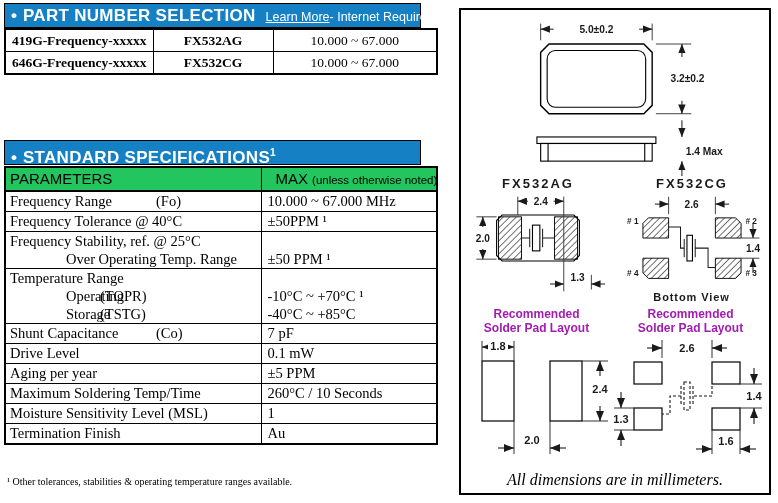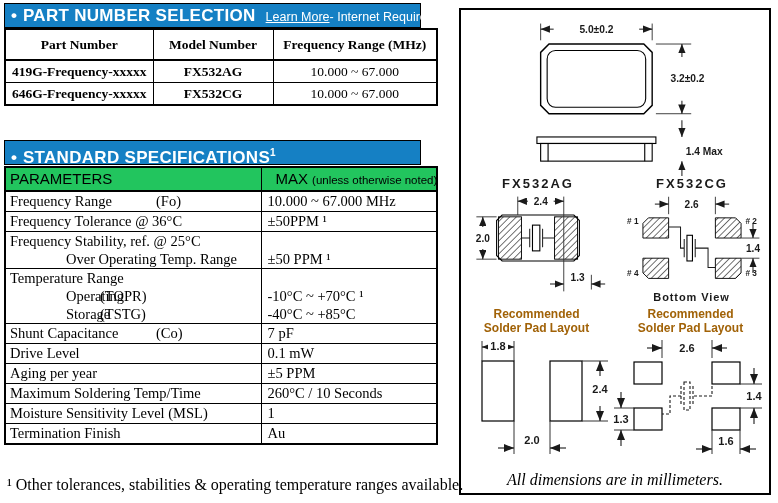--- a/index.html
+++ b/index.html
@@ -33,33 +33,33 @@
   .stable .maxl{font-size:15px;}
   .stable .maxn{font-size:11.5px;}
   .stable .vh{padding:1px 0 0 14px;line-height:19px;}
   .pc{padding-left:4px !important;}
   .vc{padding-left:6px !important;}
   .line{height:18px;line-height:18px;position:relative;white-space:nowrap;}
   .l1{height:19px;line-height:19px;position:relative;}
   .paren{position:absolute;left:146px;top:0;}
   .ind{padding-left:56px;}
 
-  .footnote{position:absolute;left:7px;top:476px;font-size:16px;
+  .footnote{position:absolute;left:7px;top:476px;font-size:10px;
             font-family:"Liberation Serif",serif;}
 
   
   .panel{position:absolute;left:459px;top:8px;width:312px;height:487px;border:2px solid #000;
          box-sizing:border-box;display:flex;flex-direction:column;align-items:center;
          padding-top:8px;}
   .drow{display:flex;width:100%;justify-content:space-around;align-items:flex-start;}
   .dcell{display:flex;flex-direction:column;align-items:center;flex:1;}
   .dtitle{font-family:"Liberation Sans",sans-serif;font-weight:bold;font-size:13px;
           letter-spacing:2px;height:16px;line-height:16px;color:#1a1a1a;}
   .cap{font-family:"Liberation Sans",sans-serif;font-weight:bold;font-size:12px;
-       line-height:14px;text-align:center;height:29px;color:#a16207;}
+       line-height:14px;text-align:center;height:29px;color:#a21caf;}
   .units{margin-top:auto;margin-bottom:4px;font-family:"Liberation Serif",serif;
          font-style:italic;font-size:16px;}
 
   
   .ln{fill:none;stroke:#000;stroke-width:1.5;}
   .tn{fill:none;stroke:#000;stroke-width:1.2;}
   .xl{stroke:#333;stroke-width:1;fill:none;}
   .dim{stroke:#1a1a1a;stroke-width:1.1;fill:none;}
   .dsh{fill:none;stroke:#1a1a1a;stroke-width:1.1;stroke-dasharray:3,2;}
   .dt{font-family:"Liberation Sans",sans-serif;font-size:11px;font-weight:bold;
@@ -82,25 +82,20 @@
     <span class="lmsuf"> - Internet Required</span>
   </div>
 
   <table class="ptable">
     <colgroup>
         <col style="width:148px">
         <col style="width:120px">
         <col style="width:164px">
       </colgroup>
     <tbody>
-        <tr>
-      <th>Part Number</th>
-      <th>Model Number</th>
-      <th>Frequency Range (MHz)</th>
-    </tr>
     <tr>
       <td class="b">419G-Frequency-xxxxx</td>
       <td class="b">FX532AG</td>
       <td>10.000 ~ 67.000</td>
     </tr>
     <tr>
       <td class="b">646G-Frequency-xxxxx</td>
       <td class="b">FX532CG</td>
       <td>10.000 ~ 67.000</td>
     </tr>
@@ -125,21 +120,21 @@
     <tr>
       <td class="pc">
             <div class="l1"><span>Frequency Range</span><span class="paren">(Fo)</span></div>
           </td>
       <td class="vc">
             <div class="l1">10.000 ~ 67.000 MHz</div>
           </td>
     </tr>
     <tr>
       <td class="pc">
-            <div class="l1">Frequency Tolerance @ 36°C</div>
+            <div class="l1">Frequency Tolerance @ 40°C</div>
           </td>
       <td class="vc">
             <div class="l1">±50PPM ¹</div>
           </td>
     </tr>
     <tr>
       <td class="pc">
         <div class="line">Frequency Stability,  ref. @ 25°C</div>
         <div class="line ind">Over Operating Temp. Range</div>
       </td>

